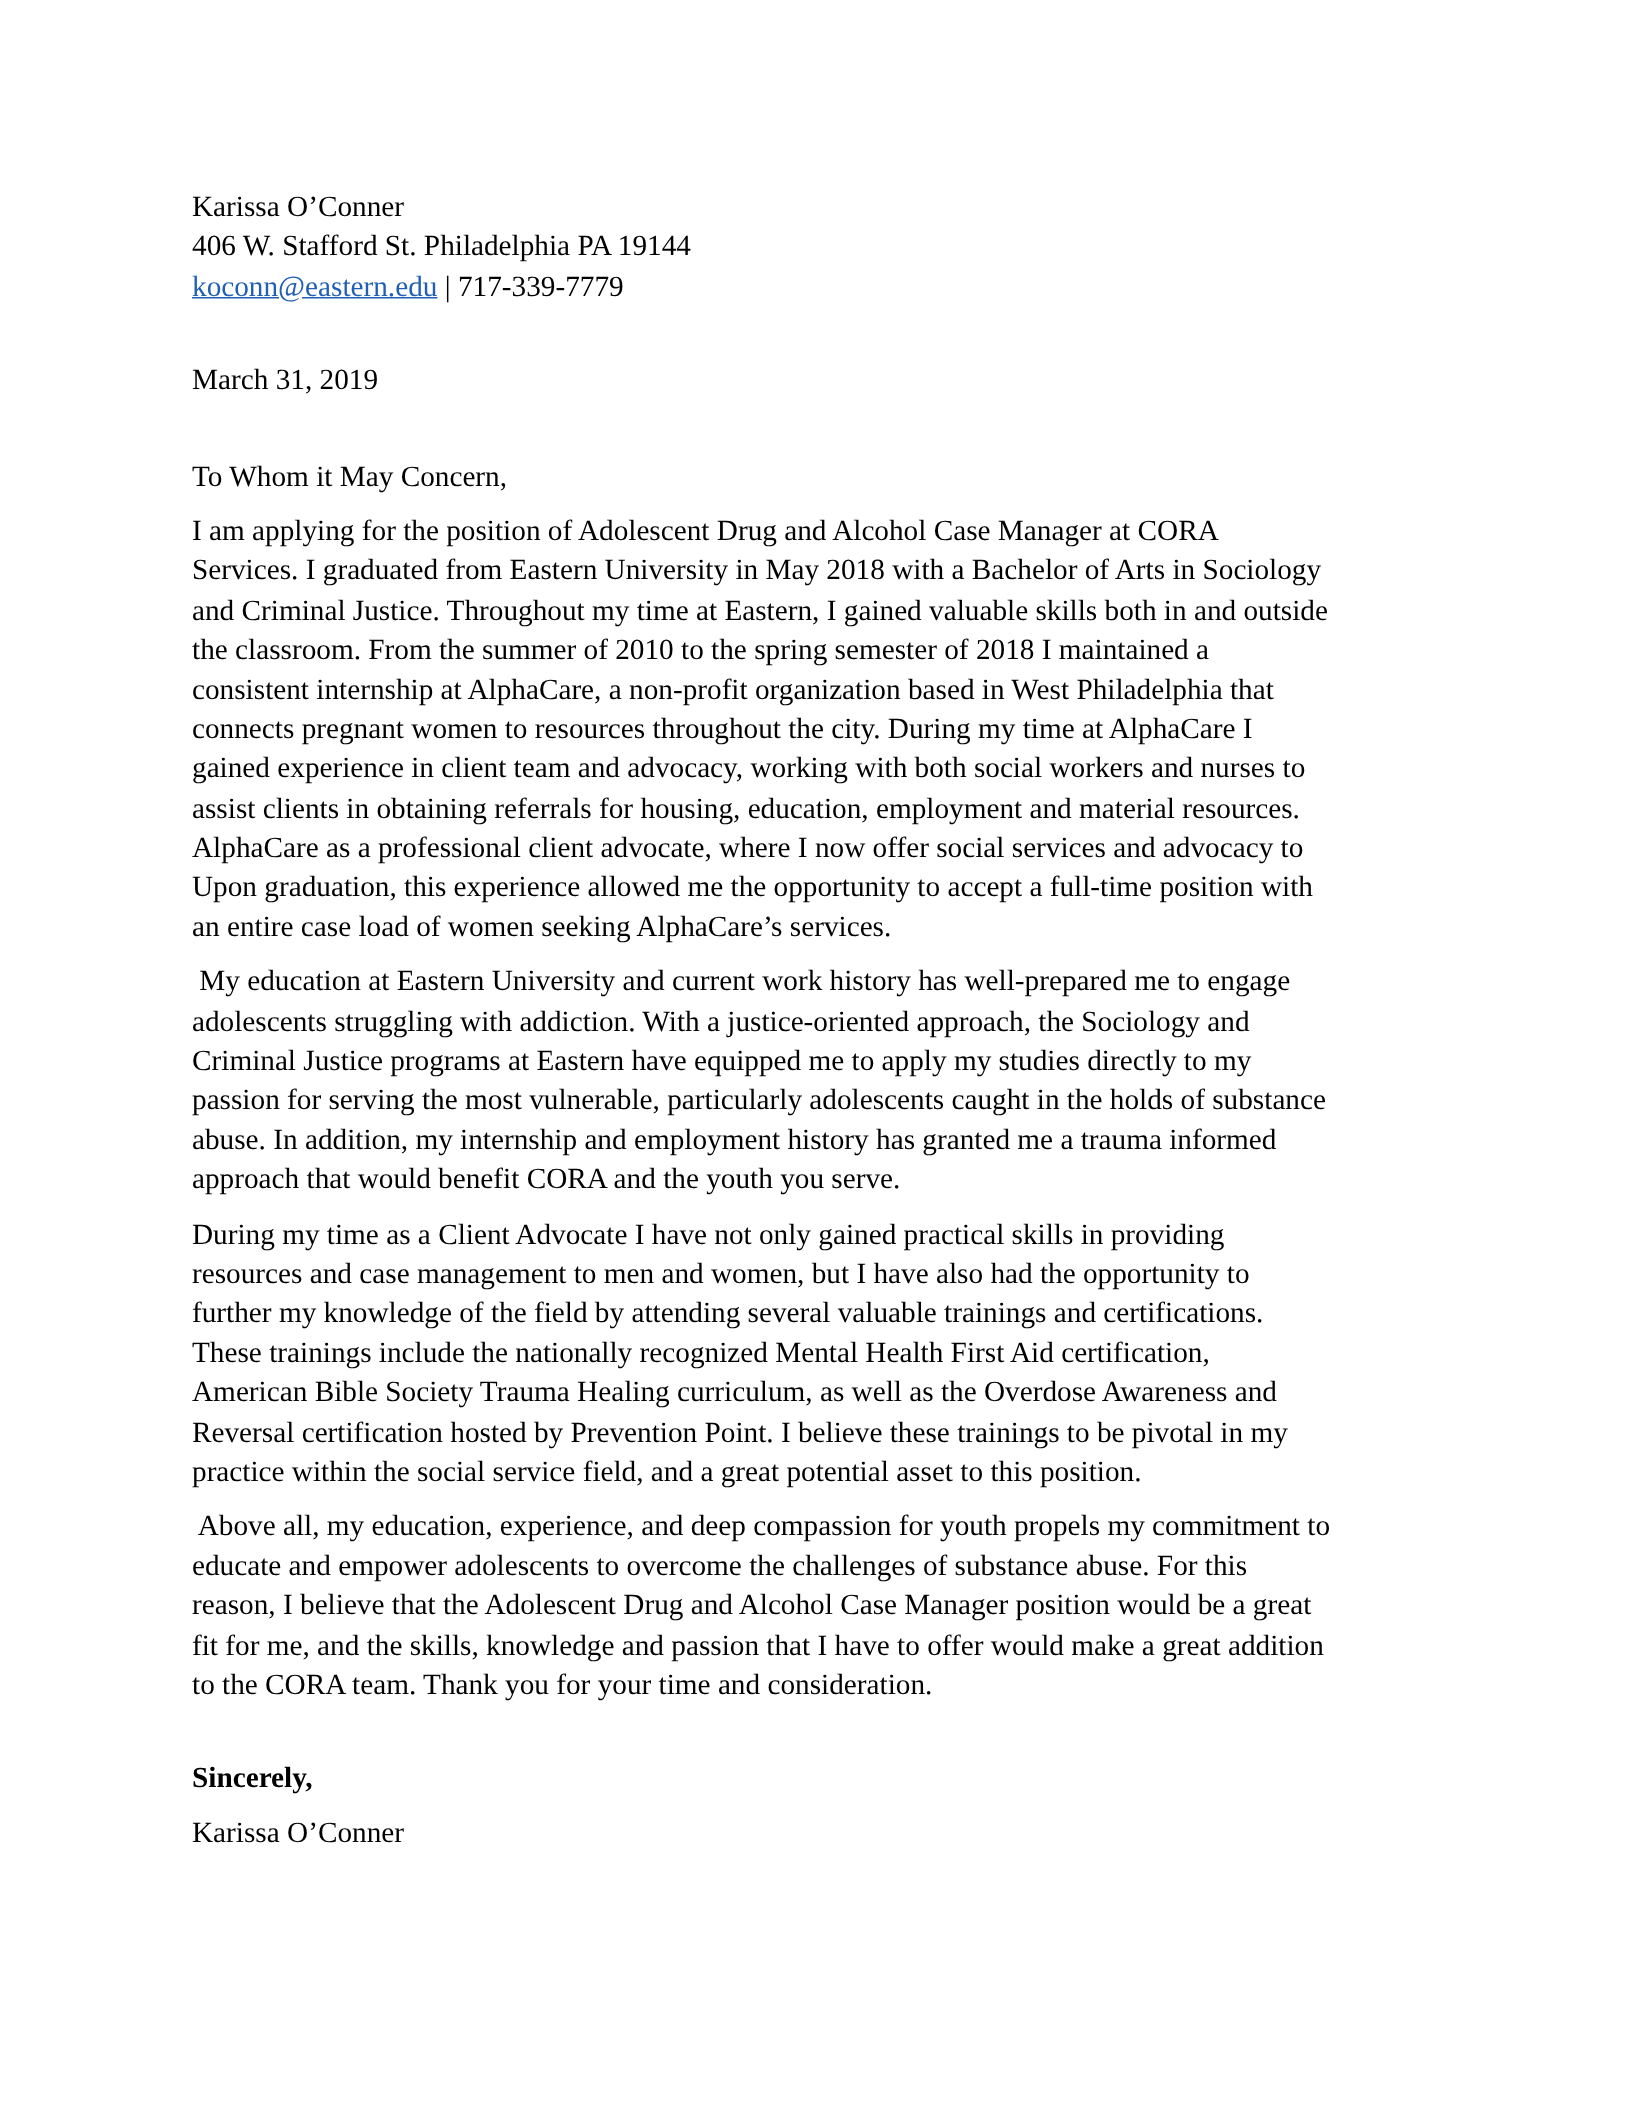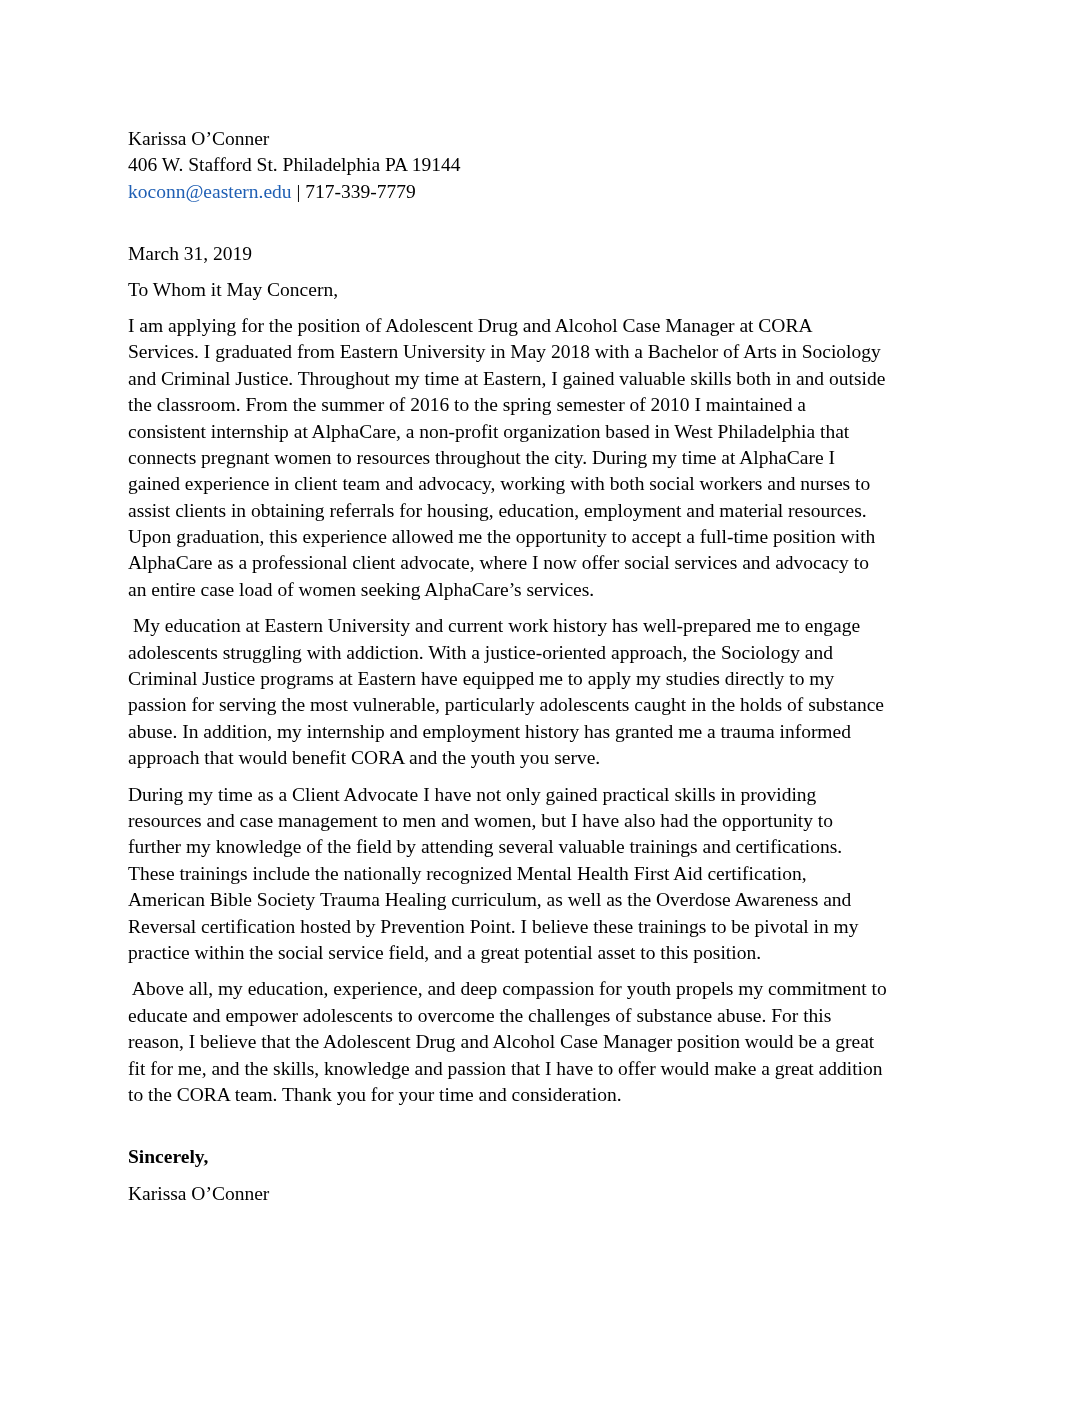--- a/index.html
+++ b/index.html
@@ -23,26 +23,27 @@
       width: 850px;
     }
     .line {
       display: block;
       white-space: nowrap;
       line-height: 26.4px;
       height: 26.4px;
     }
     .header-block { margin: 0; }
     .date { margin-top: 36px; }
-    .salutation { margin-top: 9px; }
+    .salutation { margin-top: 38px; }
     .para { margin-top: 10px; }
     .closing { margin-top: 36px; font-weight: bold; }
     .signature { margin-top: 10px; }
     a.email {
       color: #1f5fb4;
+      text-decoration: underline;
     }
     .indent-space { white-space: pre; }
   </style>
 </head>
 <body>
 
 <div class="page">
 
   <div class="header-block">
     <span class="line">Karissa O’Conner</span>
@@ -57,27 +58,27 @@
   </div>
 
   <div class="salutation">
     <span class="line">To Whom it May Concern,</span>
   </div>
 
   <div class="para">
     <span class="line">I am applying for the position of Adolescent Drug and Alcohol Case Manager at CORA</span>
     <span class="line">Services. I graduated from Eastern University in May 2018 with a Bachelor of Arts in Sociology</span>
     <span class="line">and Criminal Justice. Throughout my time at Eastern, I gained valuable skills both in and outside</span>
-    <span class="line">the classroom. From the summer of 2016 to the spring semester of 2010 I maintained a</span>
+    <span class="line">the classroom. From the summer of 2010 to the spring semester of 2018 I maintained a</span>
     <span class="line">consistent internship at AlphaCare, a non-profit organization based in West Philadelphia that</span>
     <span class="line">connects pregnant women to resources throughout the city. During my time at AlphaCare I</span>
     <span class="line">gained experience in client team and advocacy, working with both social workers and nurses to</span>
     <span class="line">assist clients in obtaining referrals for housing, education, employment and material resources.</span>
+    <span class="line">AlphaCare as a professional client advocate, where I now offer social services and advocacy to</span>
     <span class="line">Upon graduation, this experience allowed me the opportunity to accept a full-time position with</span>
-    <span class="line">AlphaCare as a professional client advocate, where I now offer social services and advocacy to</span>
     <span class="line">an entire case load of women seeking AlphaCare’s services.</span>
   </div>
 
   <div class="para">
     <span class="line indent-space"> My education at Eastern University and current work history has well-prepared me to engage</span>
     <span class="line">adolescents struggling with addiction. With a justice-oriented approach, the Sociology and</span>
     <span class="line">Criminal Justice programs at Eastern have equipped me to apply my studies directly to my</span>
     <span class="line">passion for serving the most vulnerable, particularly adolescents caught in the holds of substance</span>
     <span class="line">abuse. In addition, my internship and employment history has granted me a trauma informed</span>
     <span class="line">approach that would benefit CORA and the youth you serve.</span>

